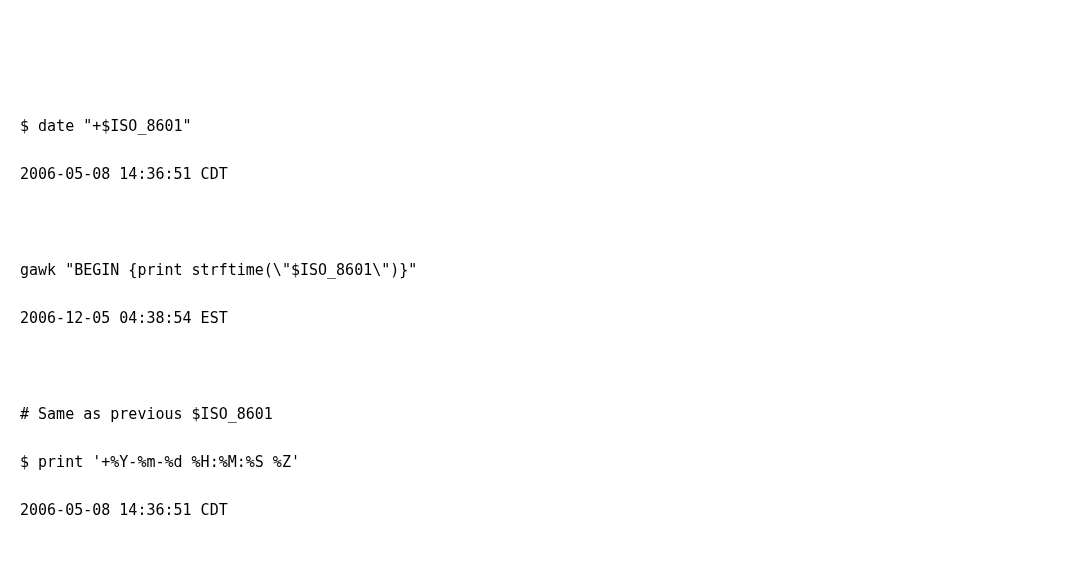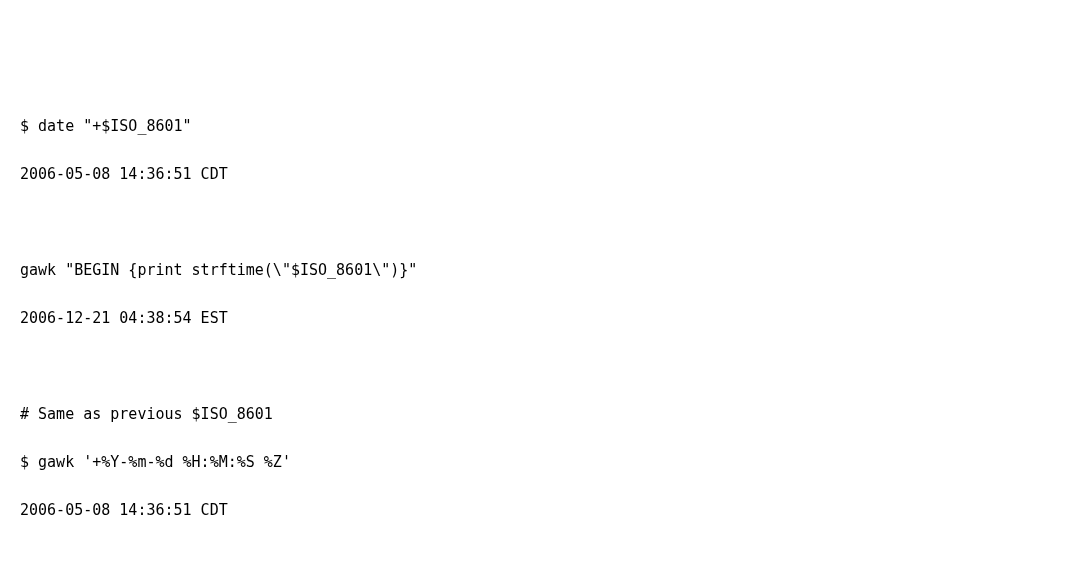--- a/index.html
+++ b/index.html
@@ -25,24 +25,24 @@
   </style>
 </head>
 <body>
 
 
 
 <span class="line">$ date "+$ISO_8601"</span>
 <span class="line">2006-05-08 14:36:51 CDT</span>
 <span class="line"></span>
 <span class="line">gawk "BEGIN {print strftime(\"$ISO_8601\")}"</span>
-<span class="line">2006-12-21 04:38:54 EST</span>
+<span class="line">2006-12-05 04:38:54 EST</span>
 <span class="line"></span>
 <span class="line"># Same as previous $ISO_8601</span>
-<span class="line">$ gawk '+%Y-%m-%d %H:%M:%S %Z'</span>
+<span class="line">$ print '+%Y-%m-%d %H:%M:%S %Z'</span>
 <span class="line">2006-05-08 14:36:51 CDT</span>
 <span class="line"></span>
 
 
 
 
 
 
 
 

